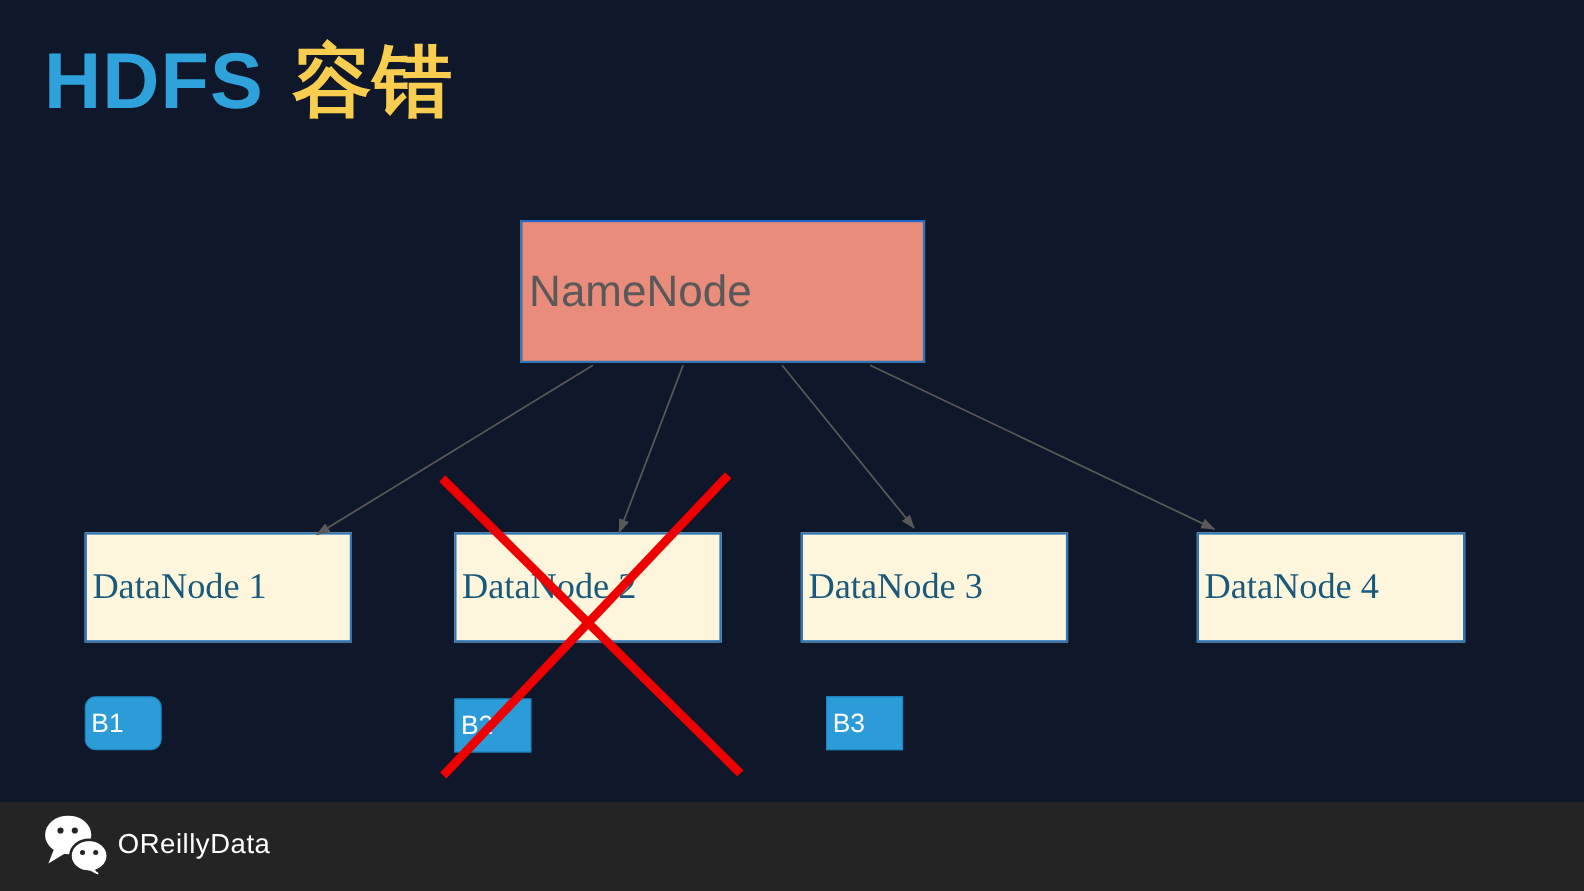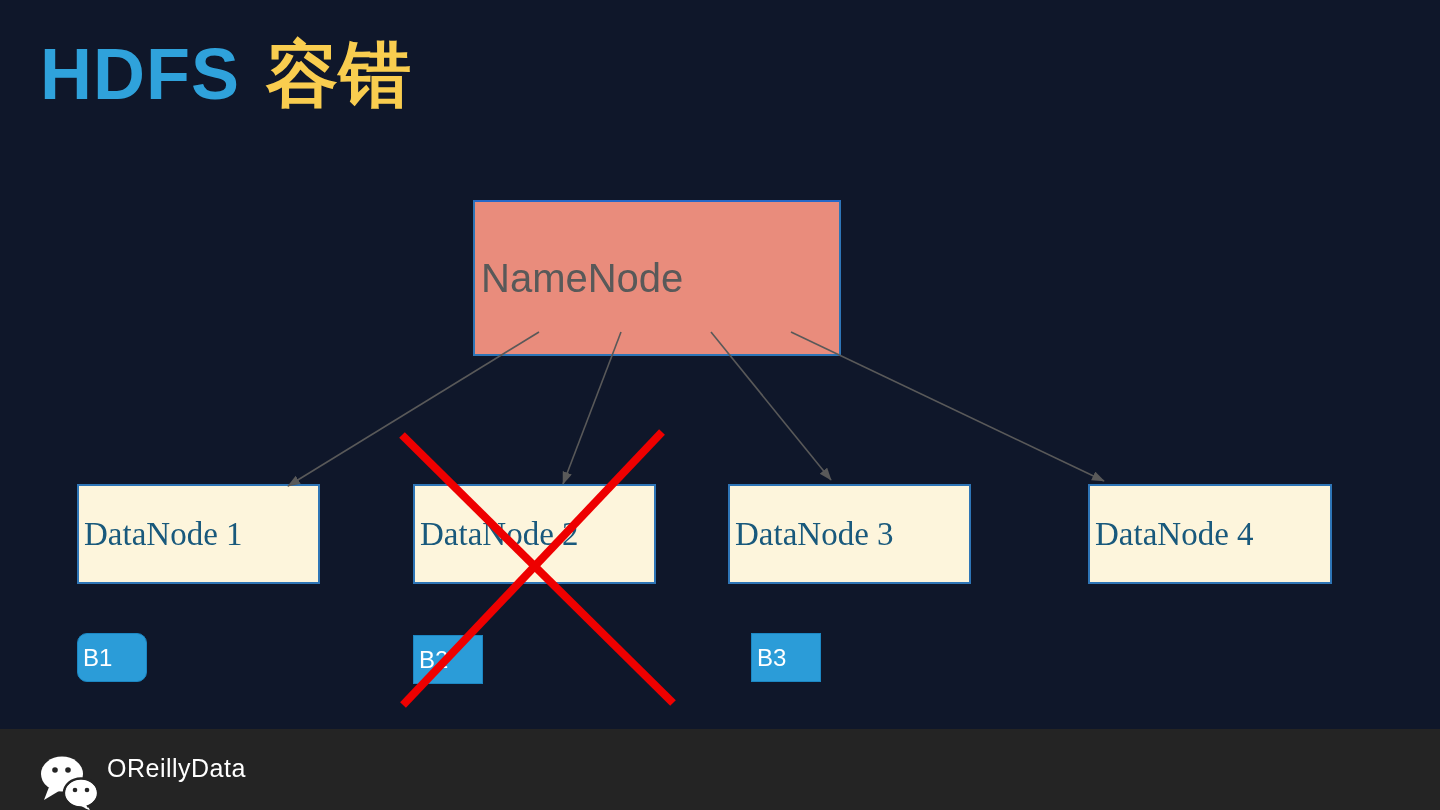--- a/index.html
+++ b/index.html
@@ -35,21 +35,21 @@
   
   .node {
     position: absolute;
     box-sizing: border-box;
     border: 2px solid #2E75B6;
     display: flex;
     align-items: center;
   }
   .namenode {
     left: 473px; top: 200px;
-    width: 368px; height: 156px;
+    width: 368px; height: 130px;
     background: #E98C7C;
     border-top-color: #2668C8;
   }
   .namenode .label {
     color: #595959;
     font-size: 40px;
     padding-left: 6px;
   }
   .datanode {
     top: 484px;
@@ -99,22 +99,23 @@
   
   .footer {
     position: absolute;
     left: 0; top: 729px;
     width: 1440px; height: 81px;
     background: #242424;
     z-index: 6;
   }
   .footer-left {
     position: absolute;
-    left: 37px; top: 25px;
-    display: flex;
+    left: 37px; top: 10px;
+    display: flex;
+    align-items: center;
   }
   .oreilly-label {
     color: #ffffff;
     font-size: 25px;
     margin-left: 8px;
     letter-spacing: 0.5px;
   }
   .strata-logo {
     position: absolute;
     right: 32px; top: 6px;

